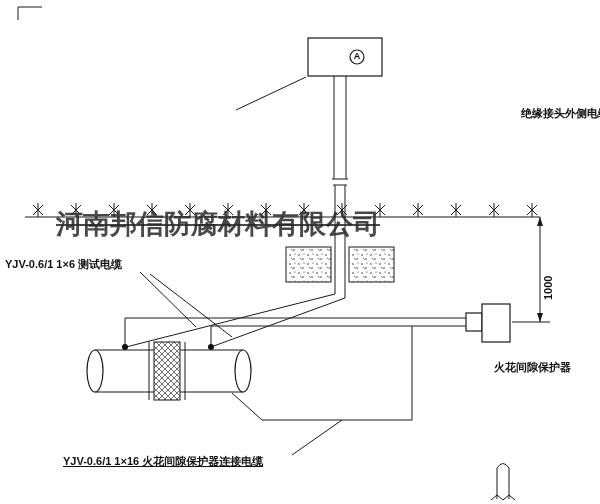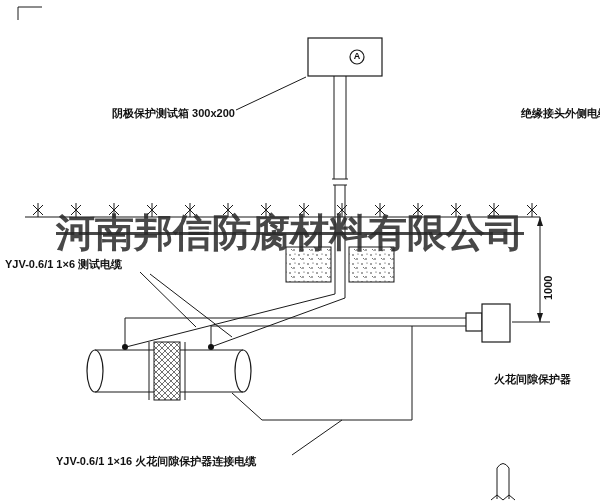--- a/index.html
+++ b/index.html
@@ -16,21 +16,21 @@
     position:absolute;left:542px;top:300px;
     font:600 11px "Liberation Sans",sans-serif;color:#111;
     transform:rotate(-90deg);transform-origin:left top;white-space:nowrap;
   }
   .meter-letter{
     position:absolute;left:351px;top:51px;width:12px;text-align:center;
     font:700 9px "Liberation Sans",sans-serif;color:#111;
   }
   .watermark{
     position:absolute;left:56px;top:206px;white-space:nowrap;
-    font-family:"Liberation Serif",serif;font-size:39px;font-weight:700;
+    font-family:"Liberation Serif",serif;font-size:27px;font-weight:700;
     color:rgba(40,40,40,0.85);text-decoration:line-through;
     letter-spacing:0px;z-index:5;
   }
 </style>
 </head>
 <body>
 
 <div class="canvas">
 
   <svg width="600" height="504" viewBox="0 0 600 504">
@@ -144,27 +144,26 @@
     <g stroke="#1a1a1a" stroke-width="1" fill="none">
       <line x1="497" y1="468" x2="497" y2="499"></line>
       <line x1="509" y1="468" x2="509" y2="499"></line>
       <path d="M497,468 Q503,459 509,468"></path>
       <path d="M491,500 l6,-5 6,5 6,-5 6,5"></path>
     </g>
   </svg>
 
   <div class="watermark">河南邦信防腐材料有限公司</div>
 
-  <div class="label" style="left:112px;top:106px;">阴极保护测试箱 300x200</div>
 
   <div class="label" style="left:521px;top:106px;">绝缘接头外侧电缆</div>
 
   <div class="label" style="left:5px;top:257px;text-align:right;">YJV-0.6/1  1×6  测试电缆</div>
 
-  <div class="label" style="left:494px;top:360px;margin-top:12px;">火花间隙保护器</div>
+  <div class="label" style="left:494px;top:360px;">火花间隙保护器</div>
 
-  <div class="label" style="left:56px;top:454px;">YJV-0.6/1  1×16  火花间隙保护器连接电缆</div>
+  <div class="label" style="left:63px;top:454px;text-decoration:underline;">YJV-0.6/1  1×16  火花间隙保护器连接电缆</div>
 
   <div class="dim-text">1000</div>
 
   <div class="meter-letter">A</div>
 
 </div>
 
 </body></html>

